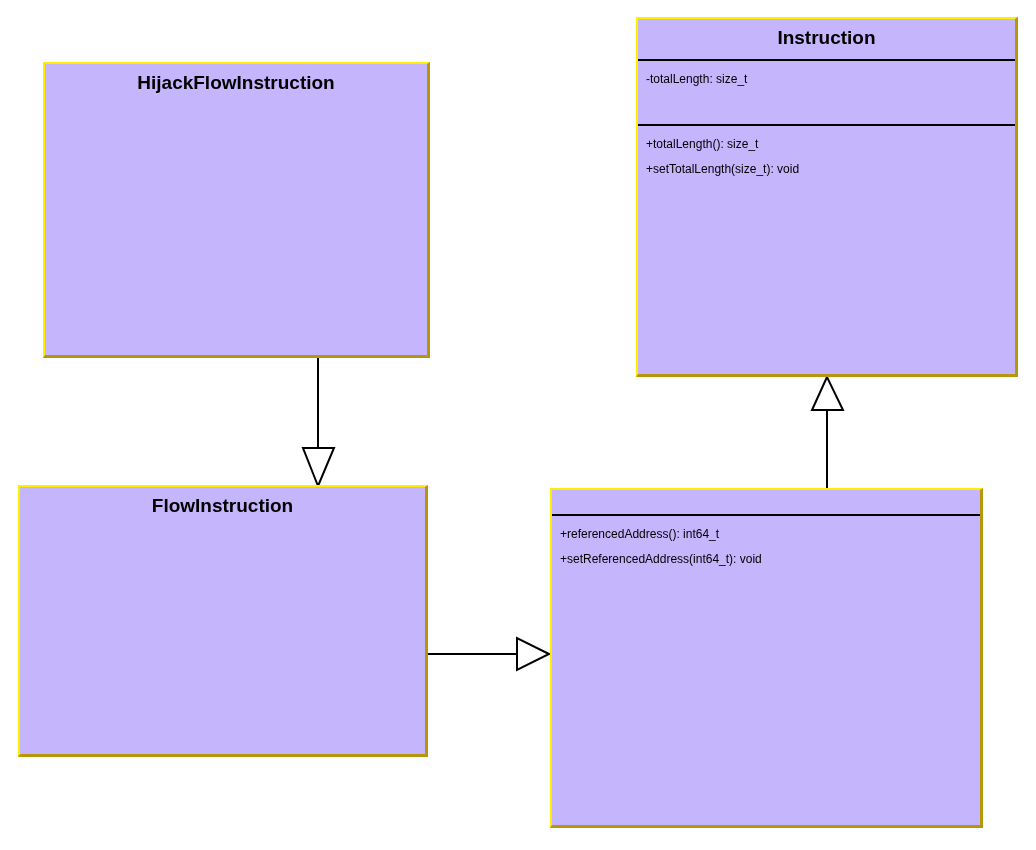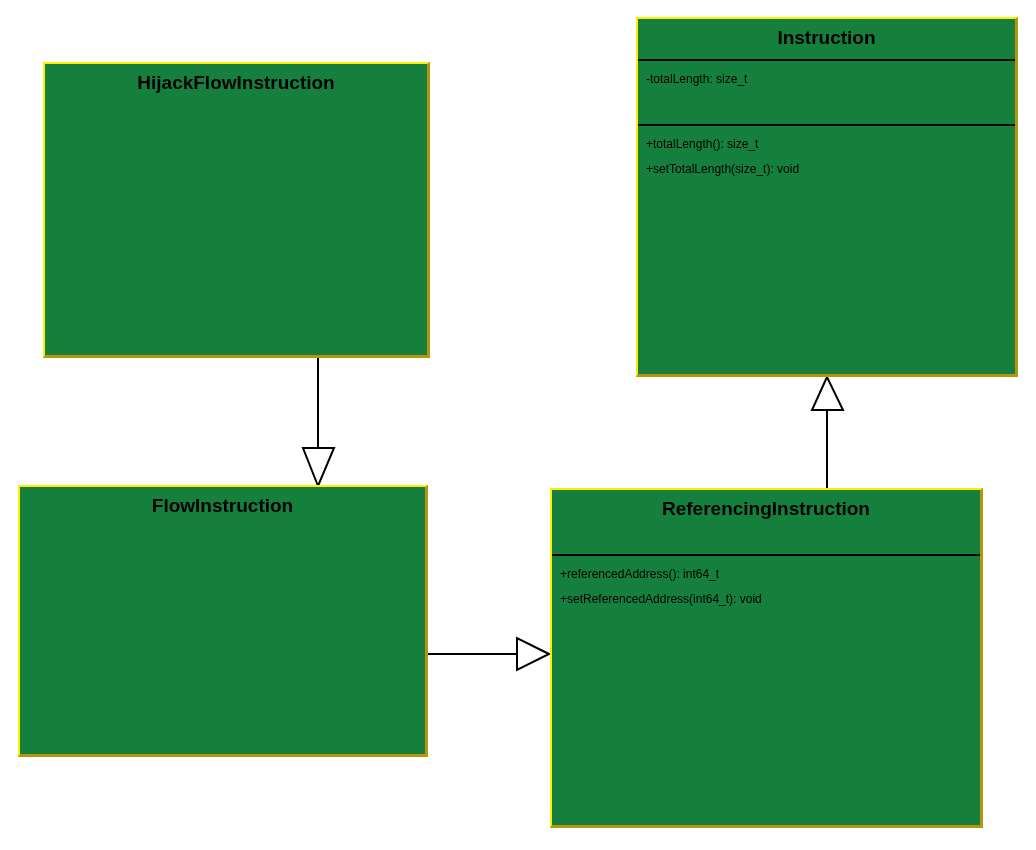--- a/index.html
+++ b/index.html
@@ -16,21 +16,21 @@
     width: 1036px;
     height: 850px;
     background: #ffffff;
     overflow: hidden;
   }
 
   
   .uml-class {
     position: absolute;
     box-sizing: border-box;
-    background: #15803d;
+    background: #c4b5fd;
     border-top: 2px solid #ffee00;
     border-left: 2px solid #ffee00;
     border-right: 3px solid #b8960b;
     border-bottom: 3px solid #b8960b;
     color: #000000;
   }
   .uml-title {
     text-align: center;
     font-weight: bold;
     font-size: 19px;
@@ -110,20 +110,19 @@
       <div class="uml-member">+totalLength(): size_t</div>
       <div class="uml-member">+setTotalLength(size_t): void</div>
     </div>
   </div>
 
   <div class="uml-class" style="left:18px; top:485px; width:410px; height:272px;">
     <div class="uml-title">FlowInstruction</div>
   </div>
 
   <div class="uml-class" style="left:550px; top:488px; width:433px; height:340px;">
-    <div class="uml-title">ReferencingInstruction</div>
     <div class="uml-compartment tall">
       <div class="uml-member">+referencedAddress(): int64_t</div>
       <div class="uml-member">+setReferencedAddress(int64_t): void</div>
     </div>
   </div>
 
 </div>
 
 </body></html>

